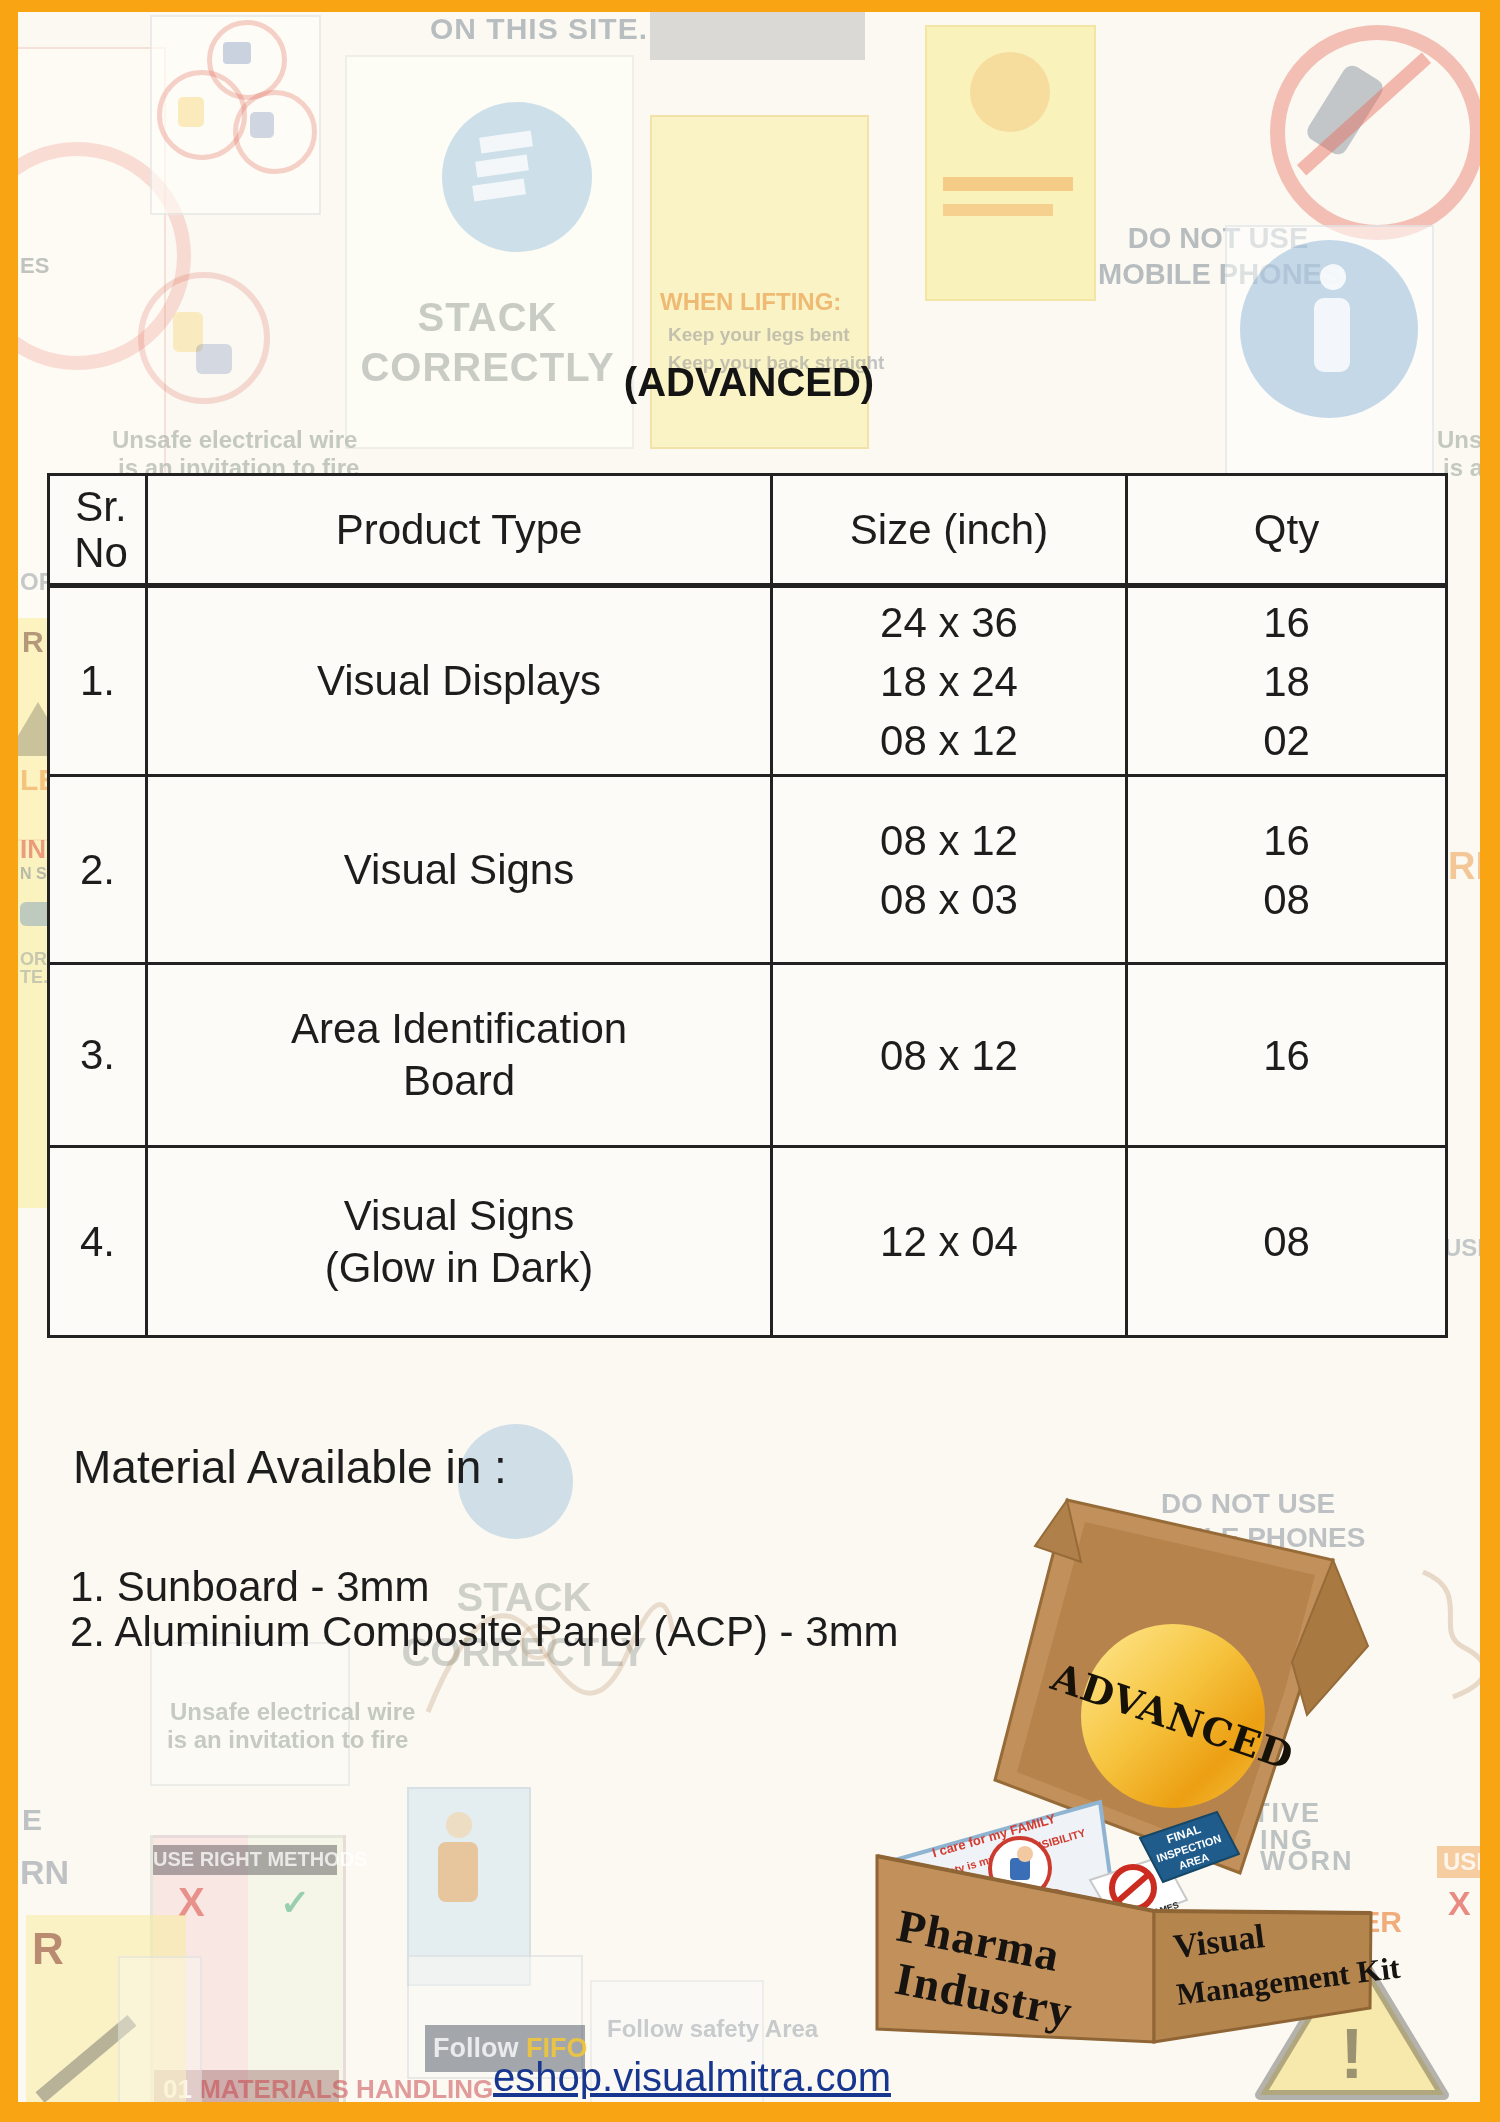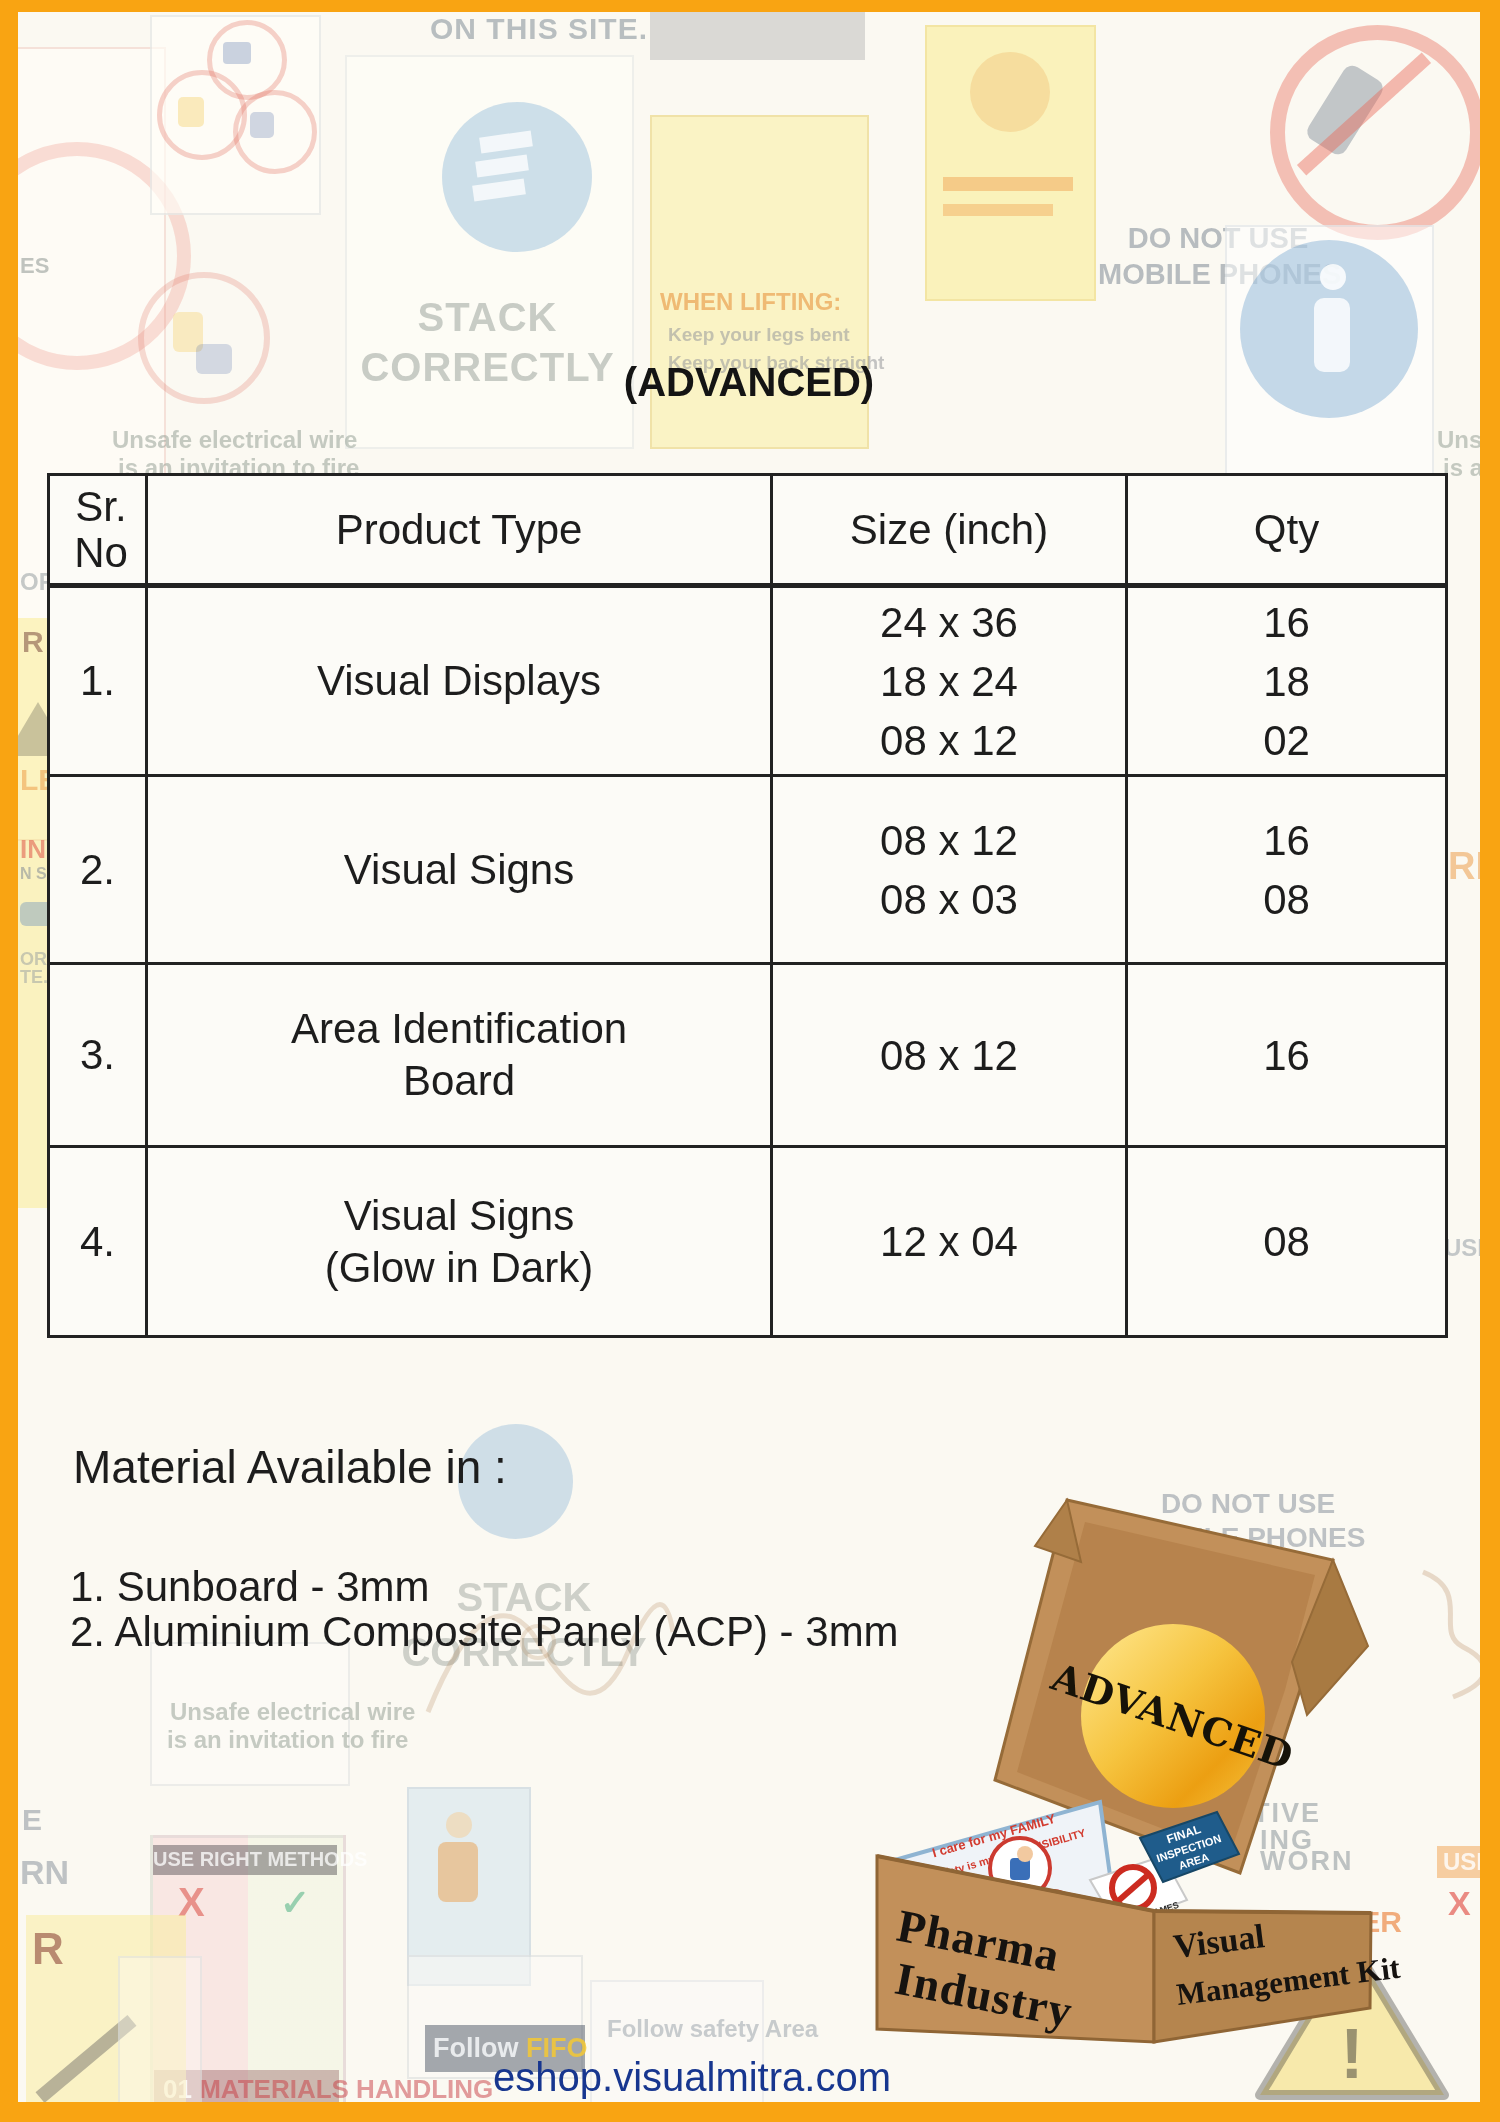--- a/index.html
+++ b/index.html
@@ -135,21 +135,21 @@
   
   .material-heading{position:absolute;left:55px;top:1428px;font-size:46px;color:#1d1d1d;z-index:2;}
   .material-item{position:absolute;left:52px;font-size:42px;color:#1d1d1d;z-index:2;}
   #mat1{top:1543px;margin-top:8px;} #mat2{top:1596px;}
 
   
   #boxart{position:absolute;left:827px;top:1438px;z-index:3;}
 
   
   .footer{position:absolute;left:274px;top:2043px;width:800px;text-align:center;
-     font-size:40px;color:#17368F;z-index:4;}
+     font-size:40px;color:#17368F;z-index:4;text-decoration:underline;}
 </style>
 </head>
 <body>
 
 <div class="page">
 
   <div class="wm wm-on-site">ON THIS SITE.</div>
   <div class="wmbox wm-left-poster"></div>
   <div class="wmbox wm-ring-left"></div>
   <div class="wm wm-es">ES</div>

